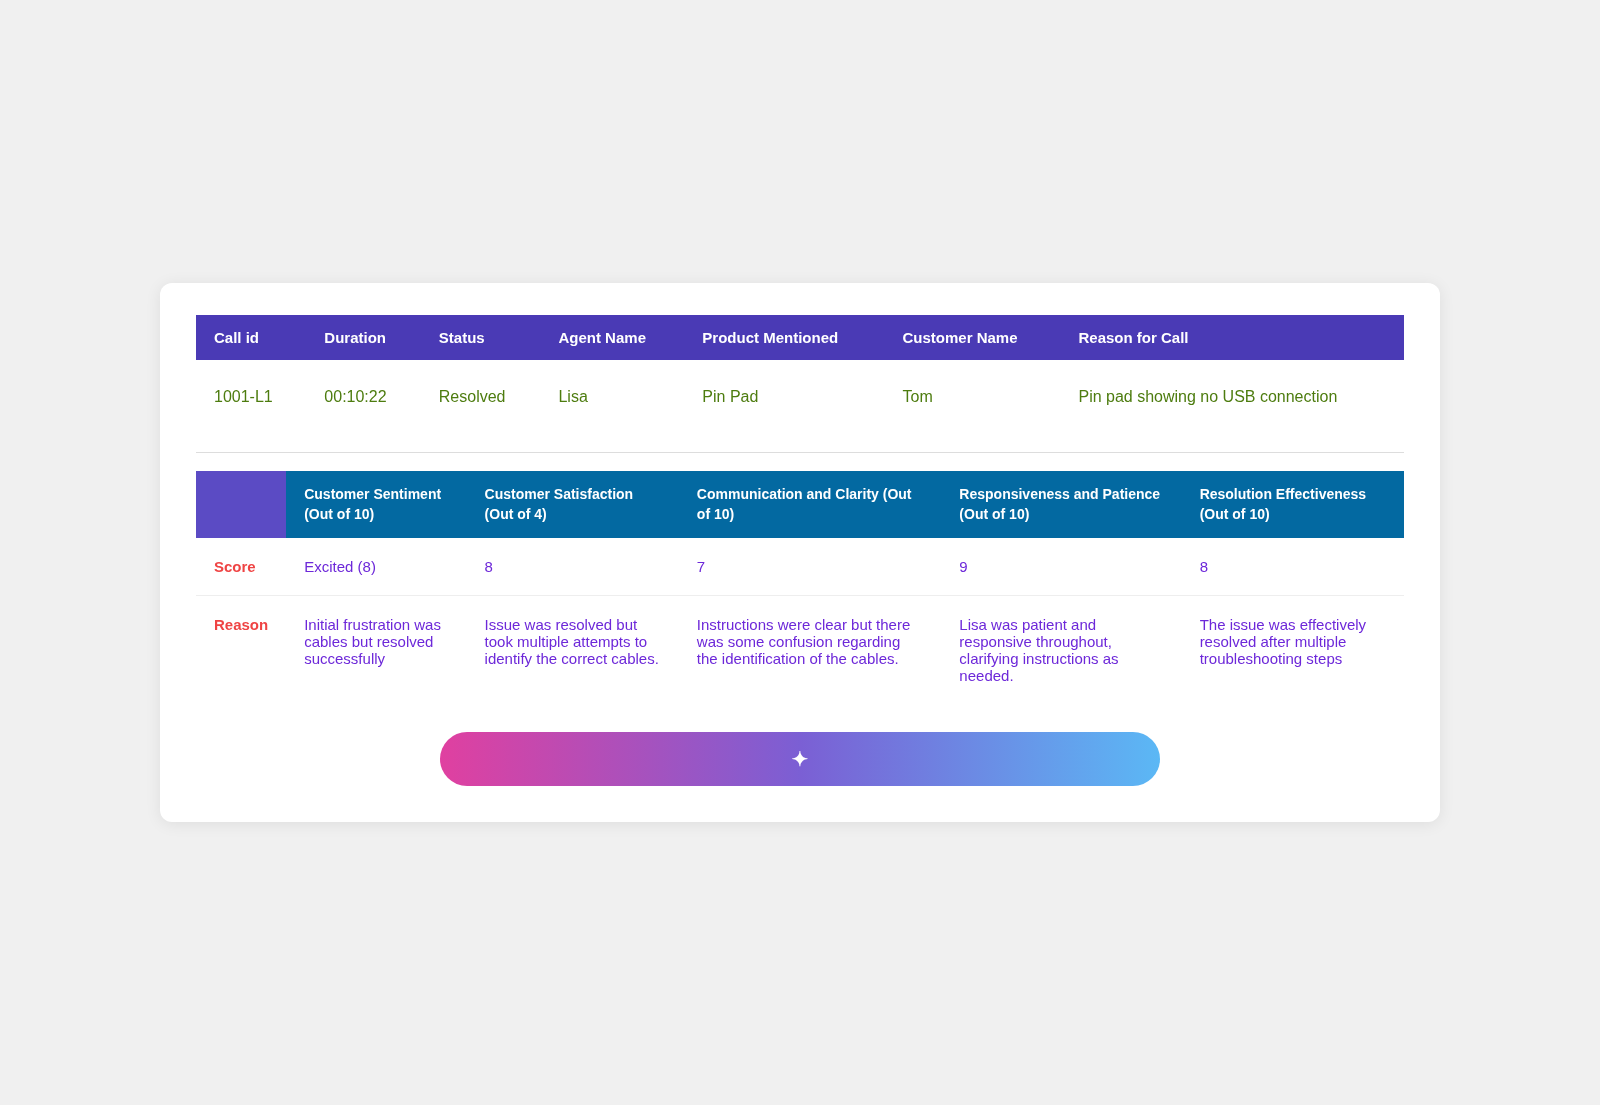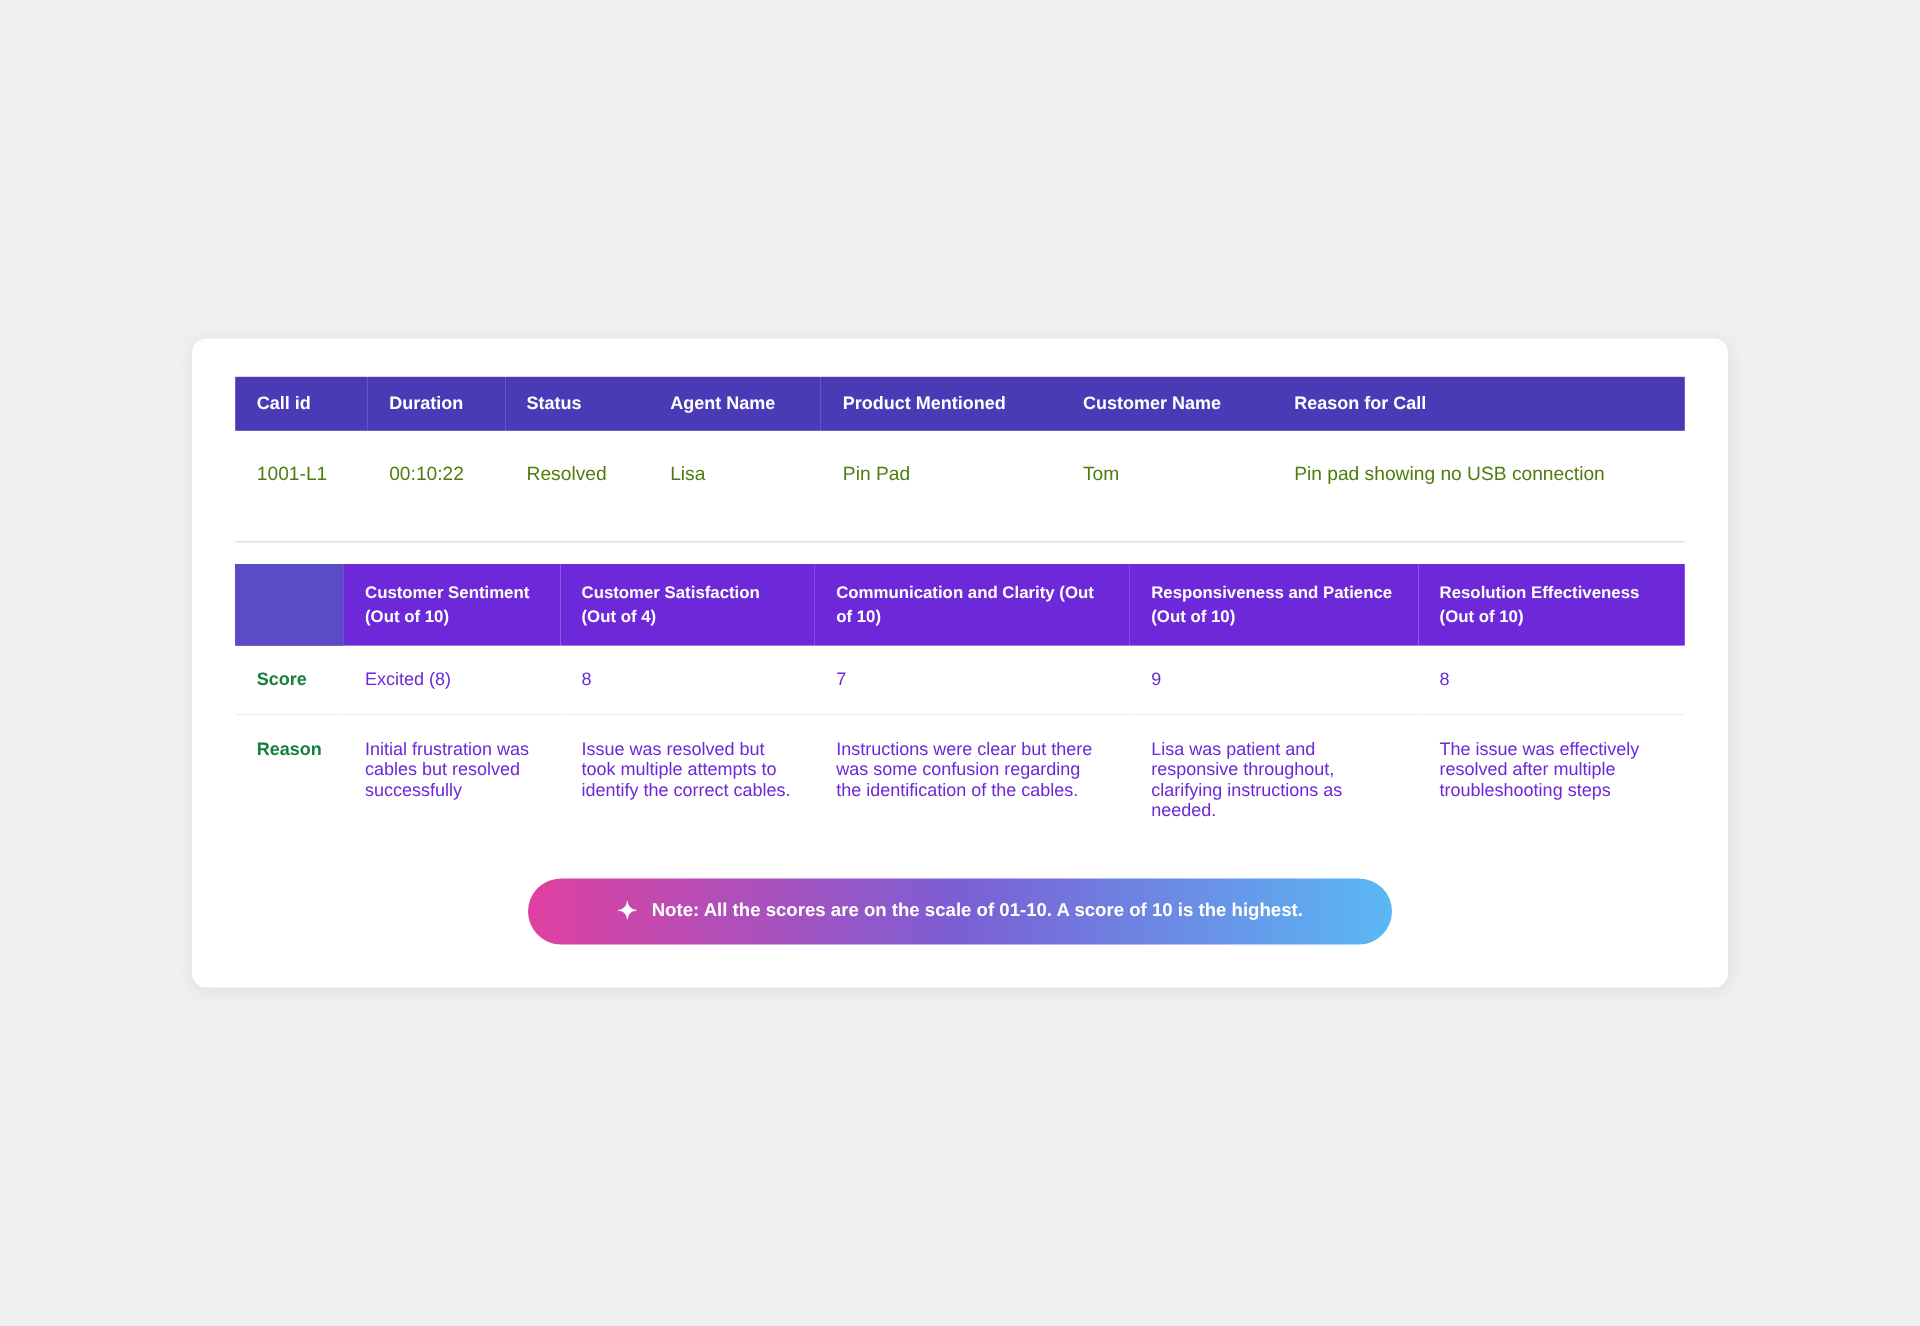--- a/index.html
+++ b/index.html
@@ -51,21 +51,21 @@
       margin: 18px 0 18px 0;
     }
 
     
     .score-table {
       width: 100%;
       border-collapse: collapse;
       margin-top: 6px;
     }
     .score-table thead tr {
-      background: #6d28d9;
+      background: #0369a1;
       border-radius: 20px;
     }
     .score-table thead th {
       color: #fff;
       font-size: 14px;
       font-weight: 700;
       padding: 14px 18px;
       text-align: left;
       border: none;
       vertical-align: top;
@@ -81,21 +81,21 @@
       font-size: 15px;
       color: #6d28d9;
       vertical-align: top;
       border-bottom: 1.5px solid #eee;
     }
     .score-table tbody tr:last-child td {
       border-bottom: none;
     }
     .score-table tbody tr td.row-label {
       font-weight: 600;
-      color: #15803d;
+      color: #ef4444;
       width: 90px;
       min-width: 90px;
     }
 
     
     .note-banner {
       display: flex;
       align-items: center;
       justify-content: center;
       margin-top: 28px;
@@ -179,17 +179,16 @@
         <td>Instructions were clear but there was some confusion regarding the identification of the cables.</td>
         <td>Lisa was patient and responsive throughout, clarifying instructions as needed.</td>
         <td>The issue was effectively resolved after multiple troubleshooting steps</td>
       </tr>
     </tbody>
   </table>
 
   <div class="note-banner">
     <div class="note-pill">
       <span class="star-icon">✦</span>
-      <span>Note: All the scores are on the scale of 01-10. A score of 10 is the highest.</span>
     </div>
   </div>
 
 </div>
 
 </body></html>

